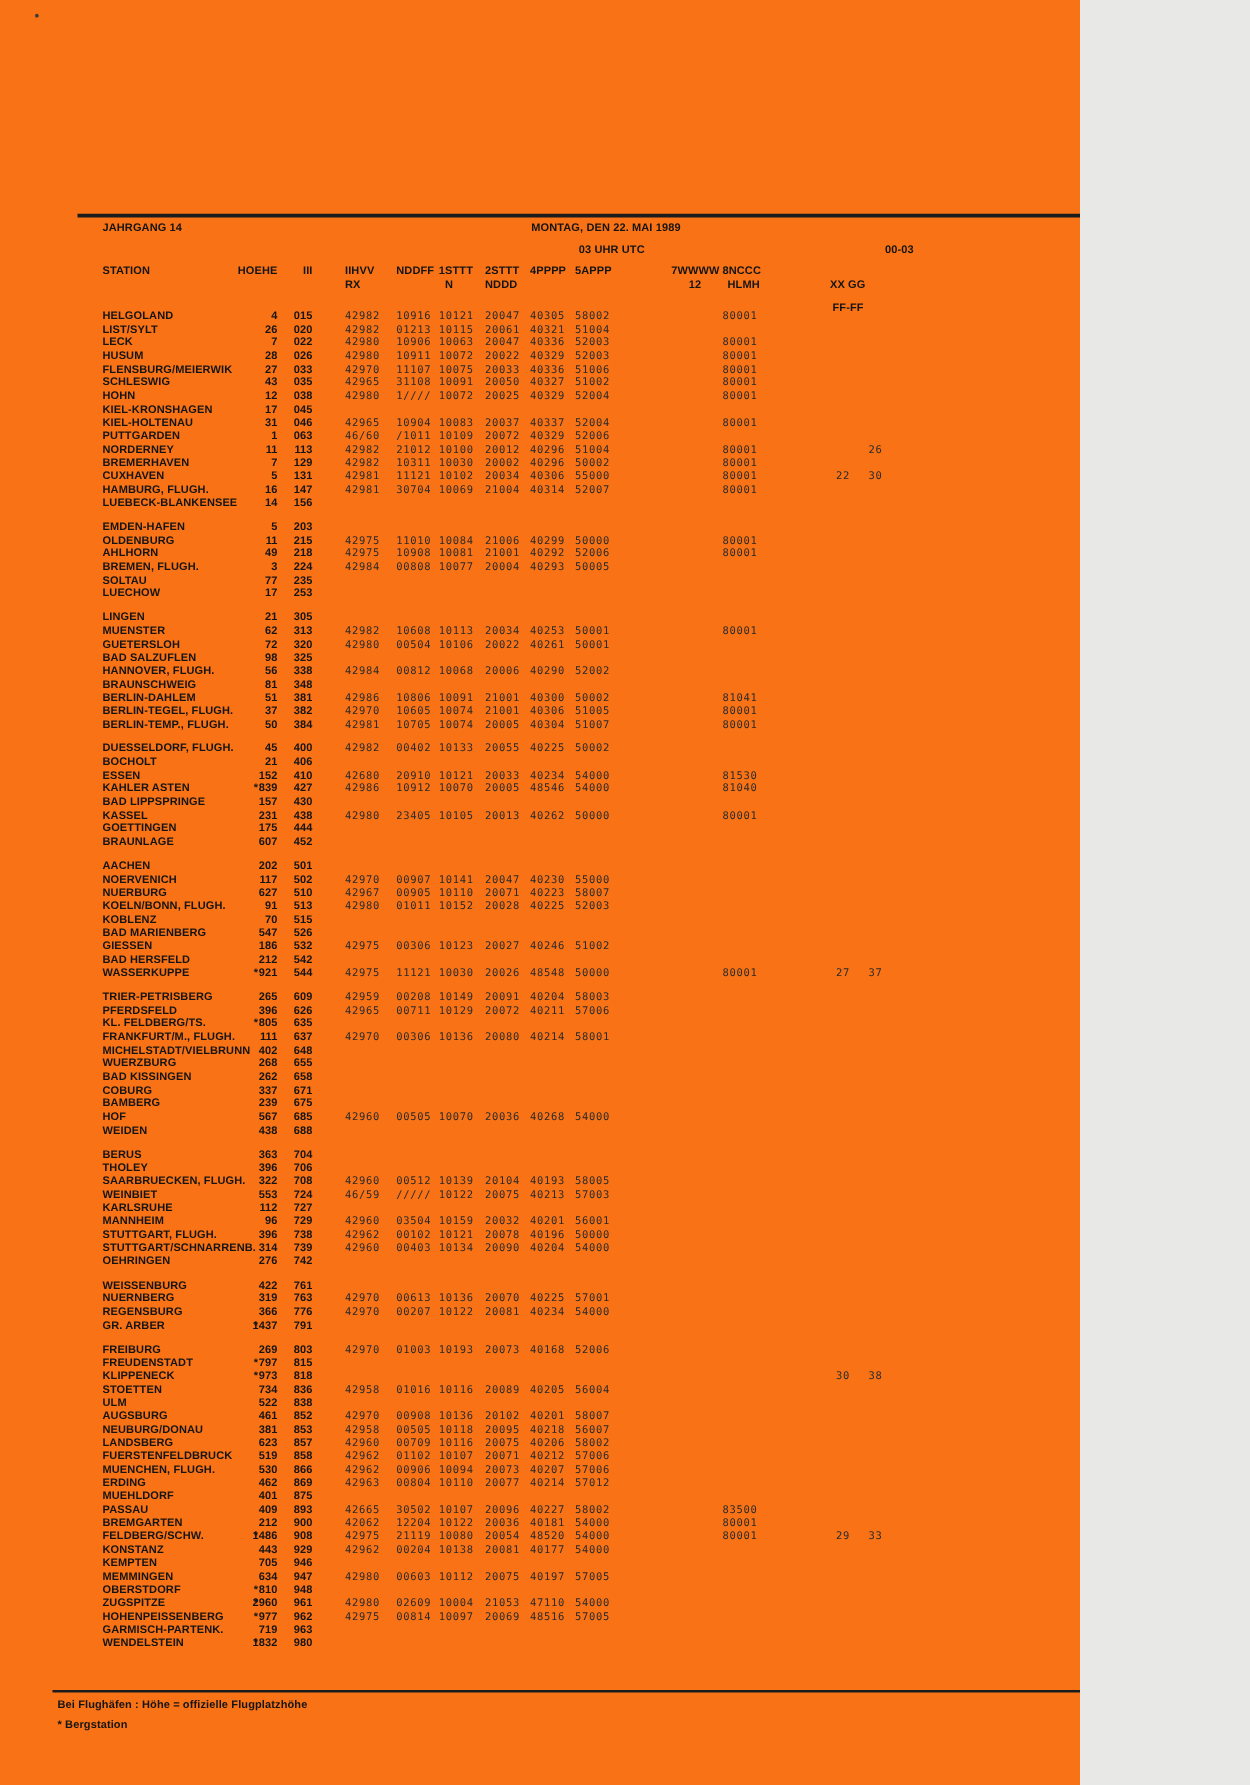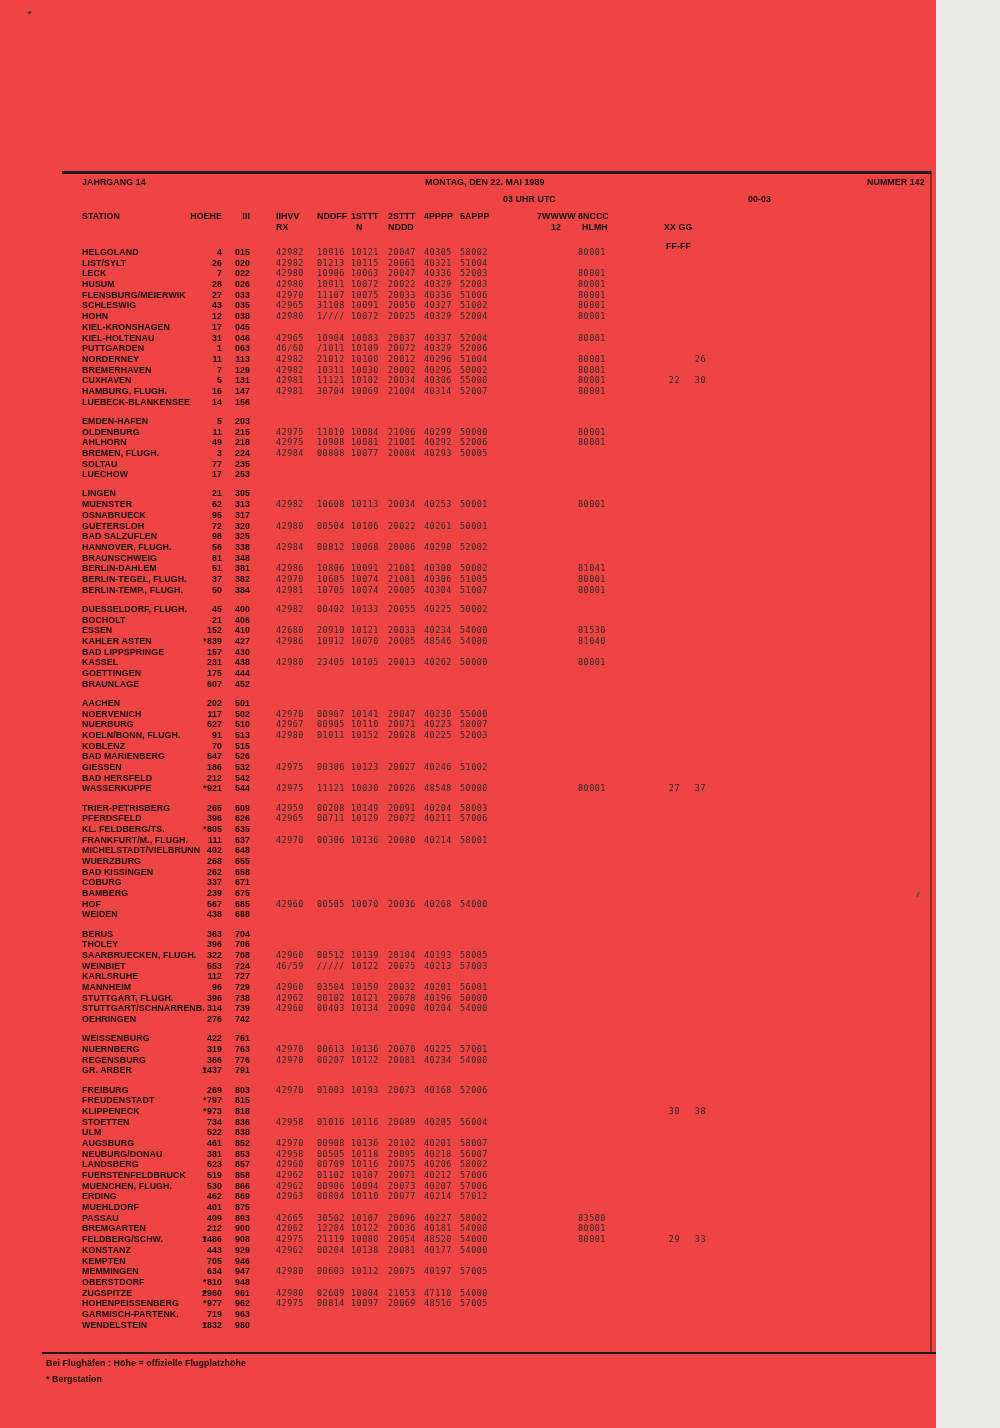--- a/index.html
+++ b/index.html
@@ -1,30 +1,30 @@
 <!DOCTYPE html>
 <html><head>
 <meta charset="utf-8">
 <style>
   html,body{margin:0;padding:0;background:#e8e8e6;}
   .page{
-    position:relative;width:936px;height:1428px;background:#ef4444;
+    position:relative;width:864px;height:1428px;background:#f97316;
     font-family:"Liberation Sans",sans-serif;color:#111;overflow:hidden;
   }
   .abs{position:absolute;white-space:nowrap;}
   .sans{font-family:"Liberation Sans",sans-serif;font-weight:600;font-size:8.8px;letter-spacing:.1px;color:#141414;}
   .mono{font-family:"DejaVu Sans Mono",monospace;font-weight:400;font-size:8.4px;letter-spacing:.55px;color:#2a2a2a;}
   .rule-top{position:absolute;left:62px;top:171px;width:869px;height:3px;background:#1c1c1c;}
   .rule-bottom{position:absolute;left:42px;top:1352px;width:894px;height:2px;background:#1c1c1c;}
   .vline-right{position:absolute;left:930px;top:171px;width:2px;height:1181px;background:rgba(20,20,20,.45);}
   .masthead span{position:absolute;top:177px;}
   .mh-journal{left:82px;}
   .mh-date{left:425px;}
   .mh-number{left:867px;}
-  .time-line span{position:absolute;top:194px;margin-left:40px;}
+  .time-line span{position:absolute;top:194px;}
   .t-utc{left:463px;}
   .t-range{left:667px;padding-left:41px;}
   .colhead span{position:absolute;}
   .h1{top:211px;} .h2{top:222px;}
   
   .x-station{left:82px;} .x-hoehe{left:180px;width:42px;text-align:right;}
   .x-iii{left:228px;width:22px;text-align:right;}
   .x-g1{left:276px;text-align:right;} .x-g2{left:317px;} .x-g3{left:351px;} .x-g4{left:388px;}
   .x-g5{left:424px;} .x-g6{left:460px;}
   .x-n7{left:537px;} .x-n7b{left:551px;} .x-n8{left:578px;} .x-n8b{left:582px;}
@@ -316,25 +316,20 @@
         <span class="sans x-iii">313</span>
         <span class="mono x-g1">42982</span>
         <span class="mono x-g2">10608</span>
         <span class="mono x-g3">10113</span>
         <span class="mono x-g4">20034</span>
         <span class="mono x-g5">40253</span>
         <span class="mono x-g6">50001</span>
         <span class="mono x-n8">80001</span>
       </div>
       <div class="row">
-        <span class="sans x-station">OSNABRUECK</span>
-        <span class="sans x-hoehe">95</span>
-        <span class="sans x-iii">317</span>
-      </div>
-      <div class="row">
         <span class="sans x-station">GUETERSLOH</span>
         <span class="sans x-hoehe">72</span>
         <span class="sans x-iii">320</span>
         <span class="mono x-g1">42980</span>
         <span class="mono x-g2">00504</span>
         <span class="mono x-g3">10106</span>
         <span class="mono x-g4">20022</span>
         <span class="mono x-g5">40261</span>
         <span class="mono x-g6">50001</span>
       </div>

